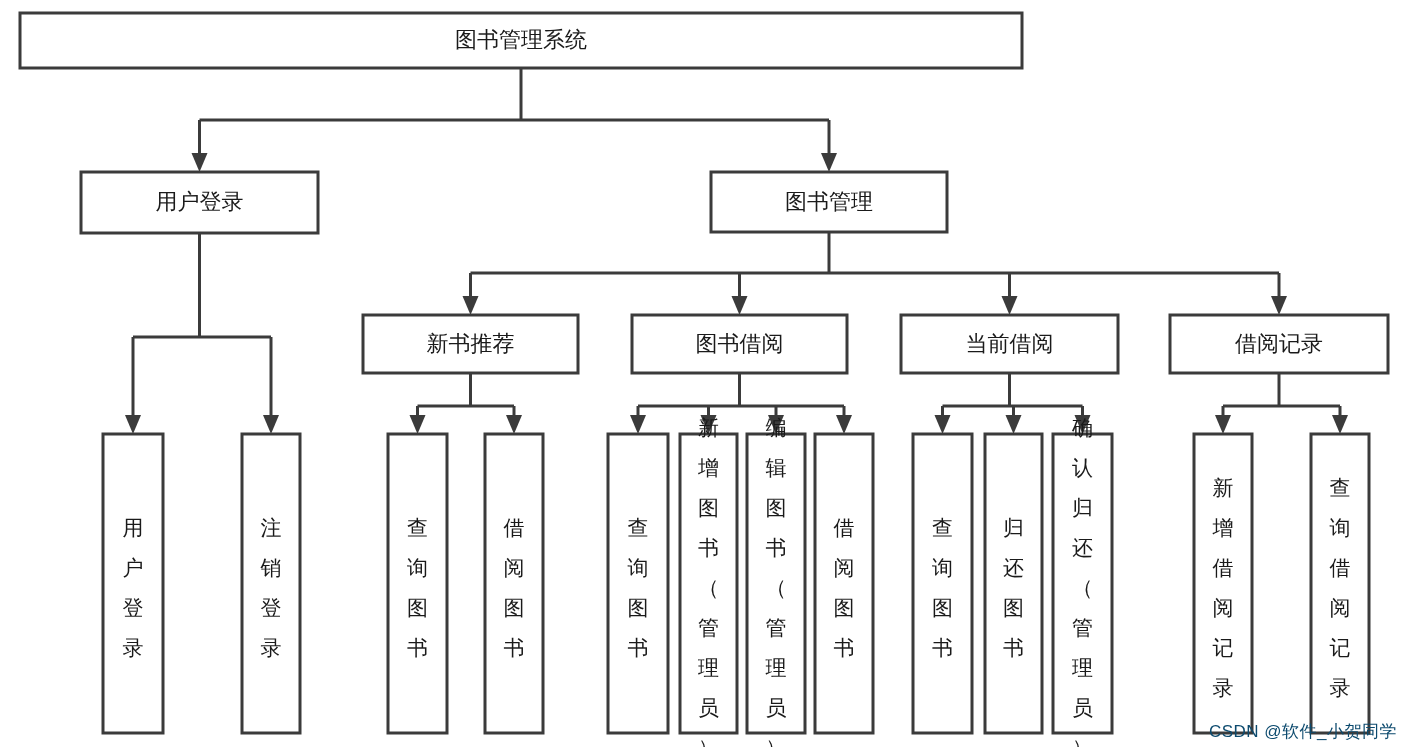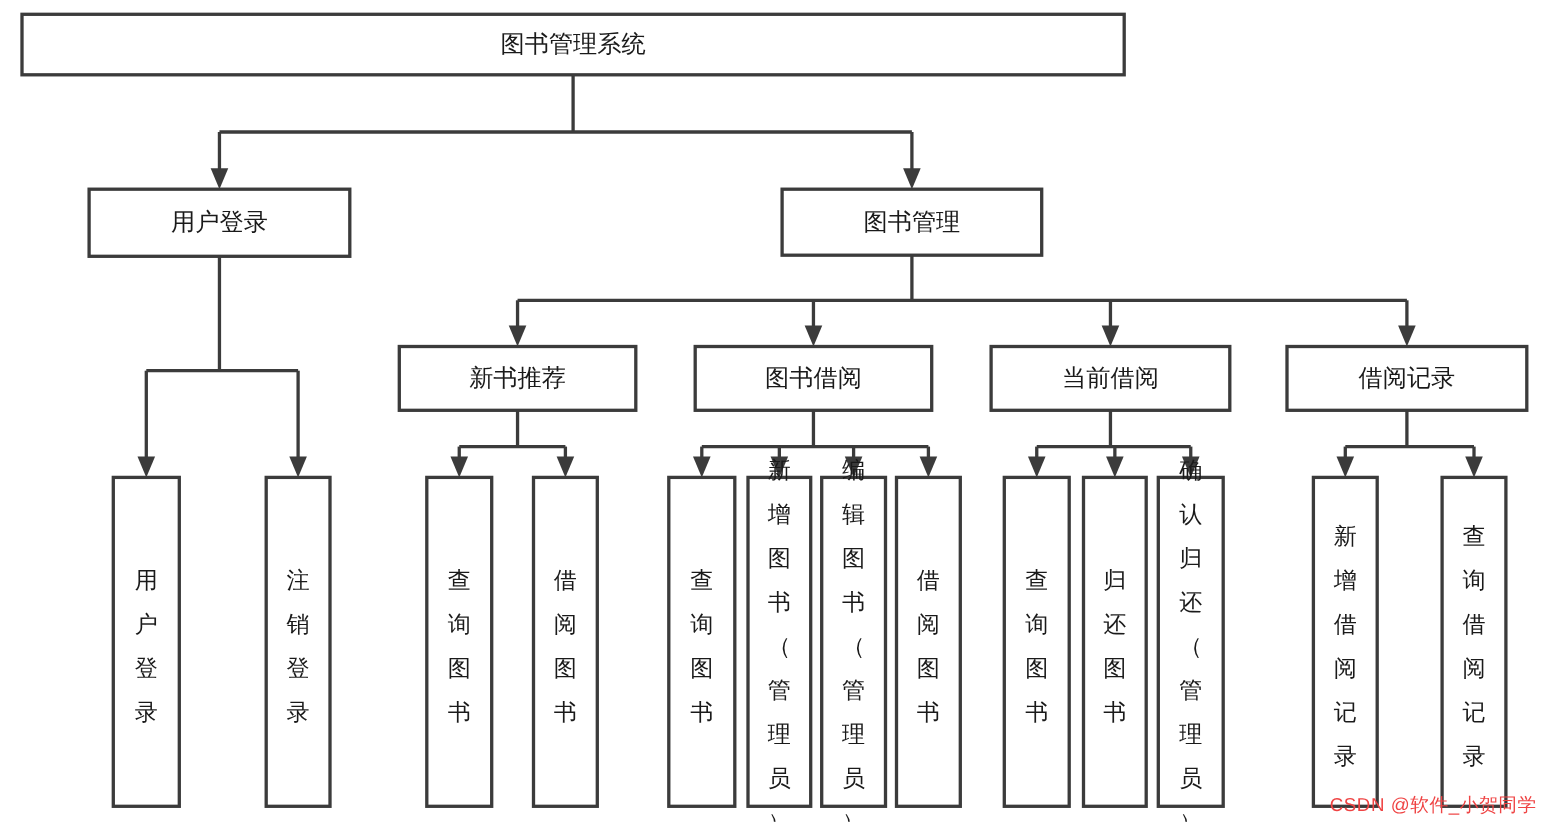--- a/index.html
+++ b/index.html
@@ -53,21 +53,21 @@
     fill: #1a1a1a;
     font-size: 21px;
     text-anchor: middle;
   }
   .watermark {
     position: absolute;
     right: 8px;
     bottom: 4px;
     font-family: "Liberation Sans", "DejaVu Sans", sans-serif;
     font-size: 17px;
-    color: #ef4444;
+    color: #0c4a6e;
     white-space: nowrap;
     letter-spacing: 0.5px;
     pointer-events: none;
   }
 </style>
 </head>
 <body>
 
 <div id="diagram-root">
   <svg class="canvas" id="canvas" viewBox="0 0 1405 747">

